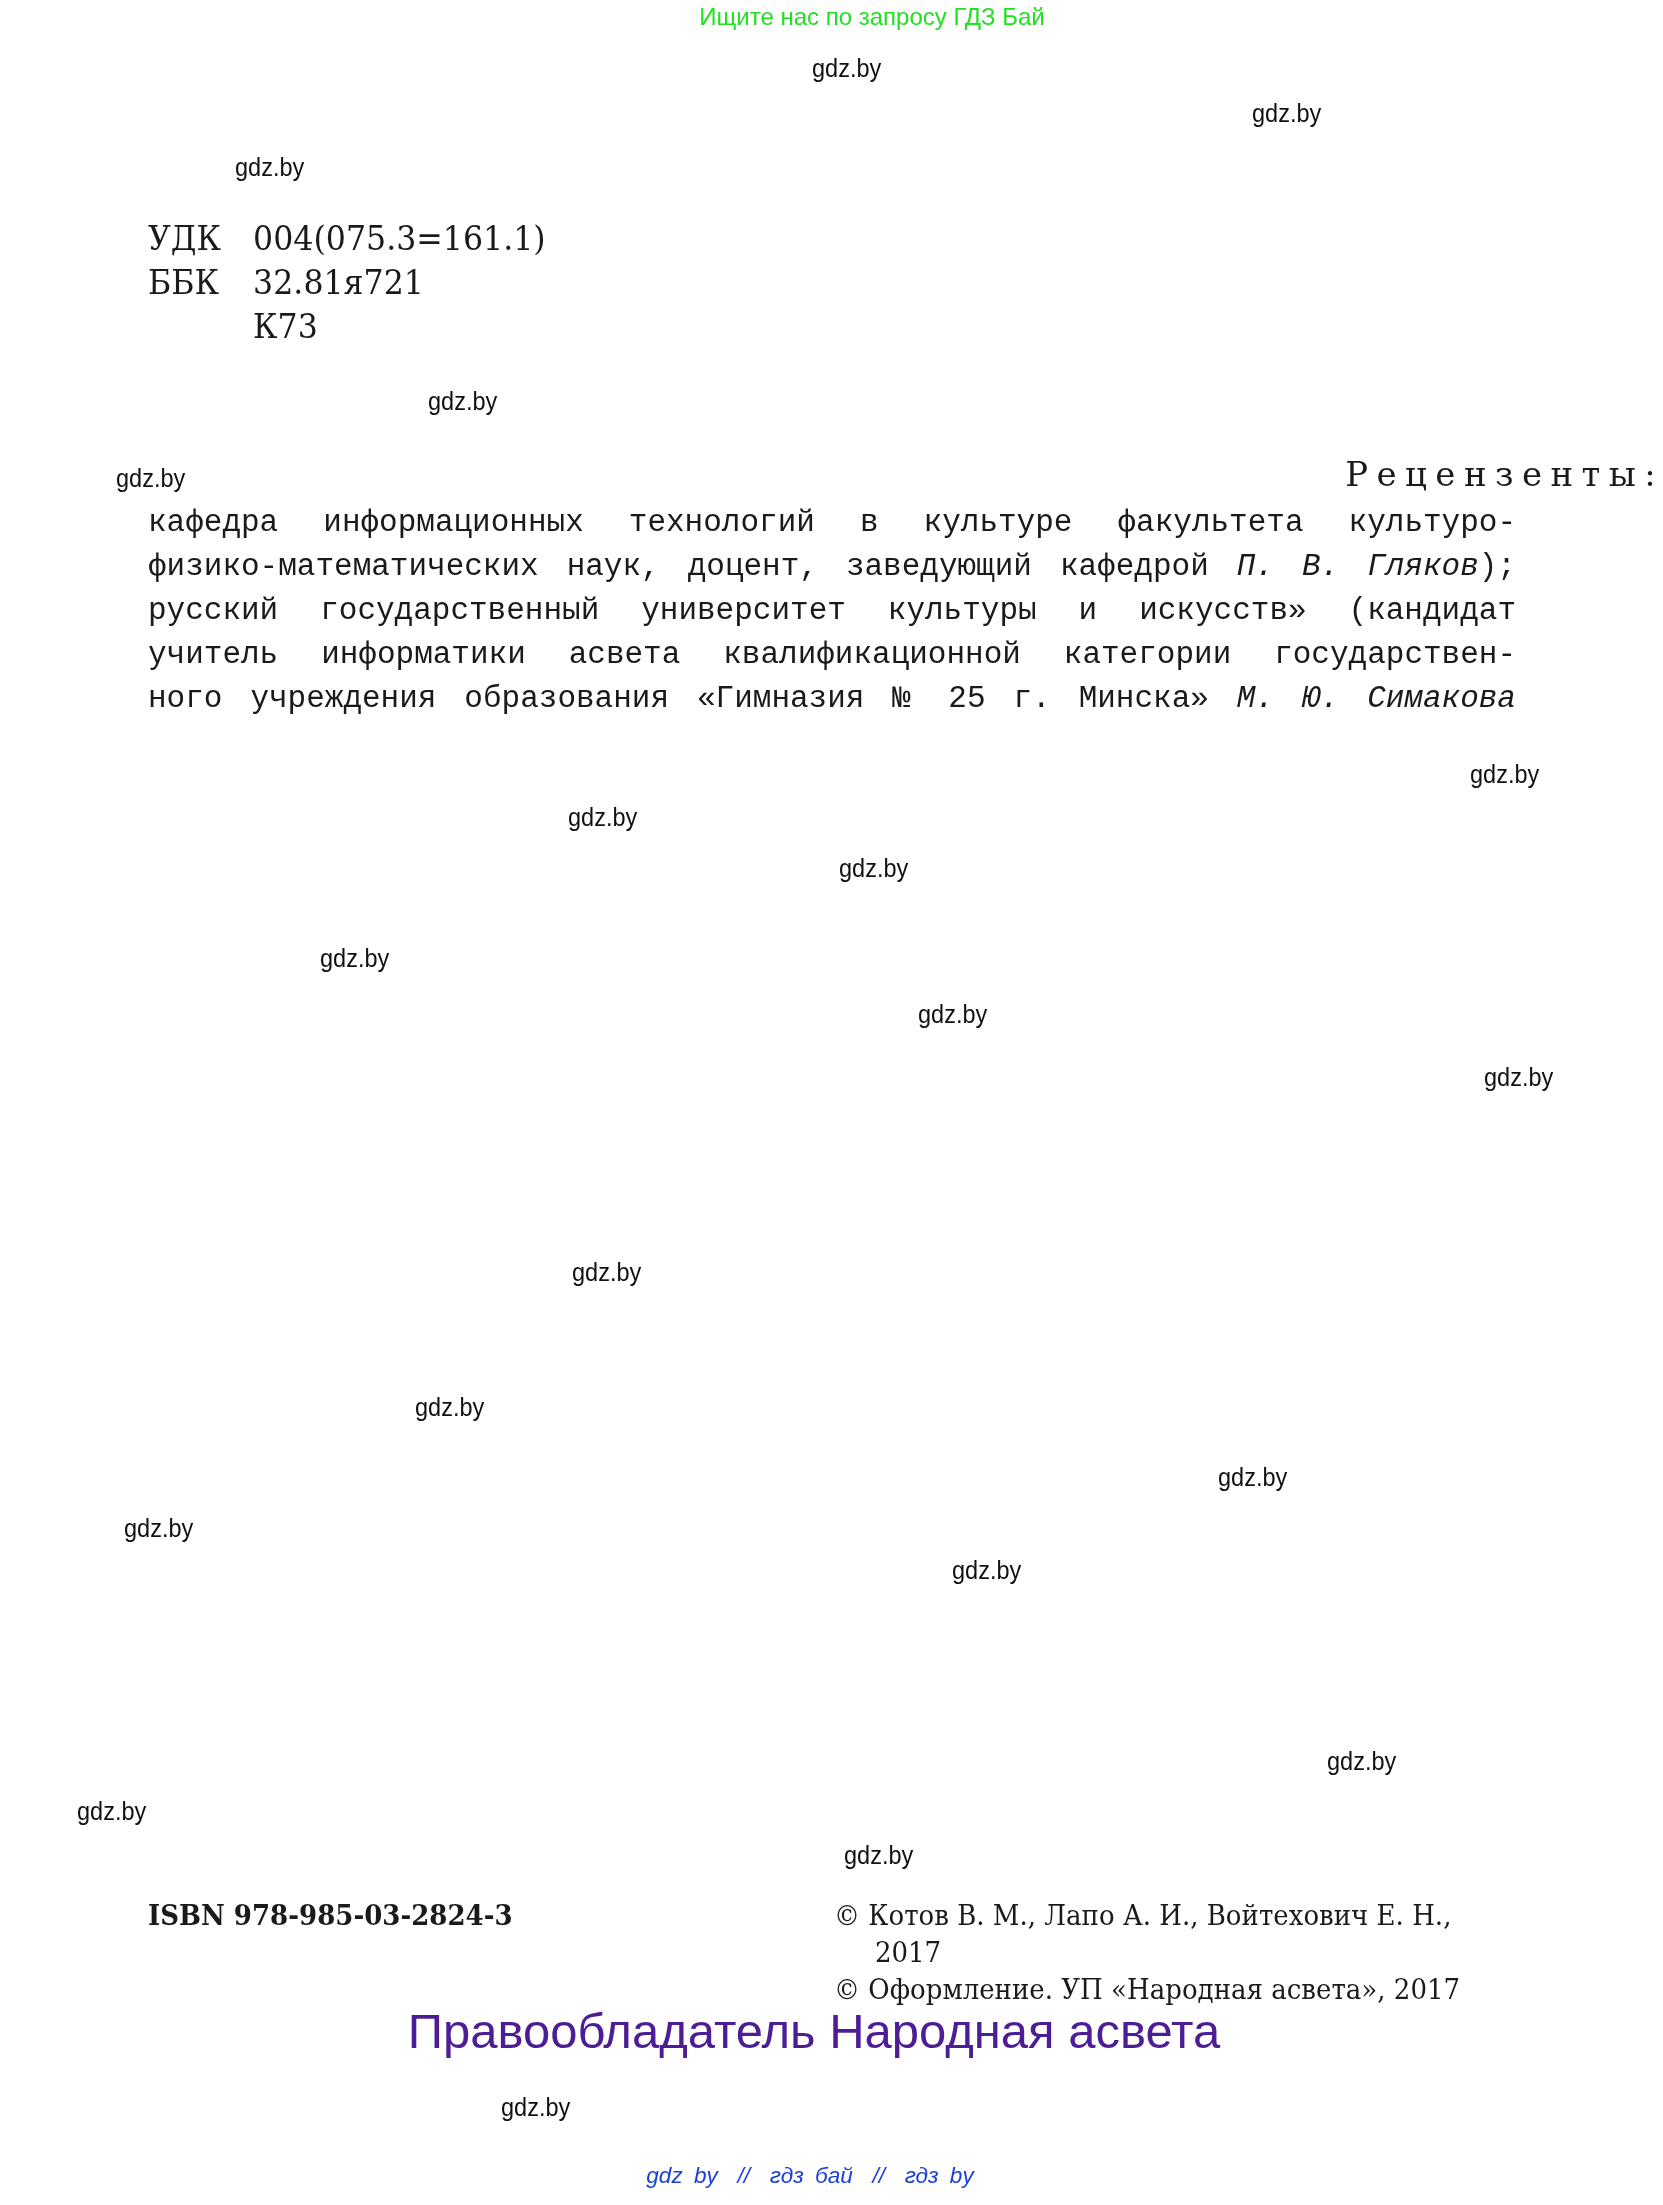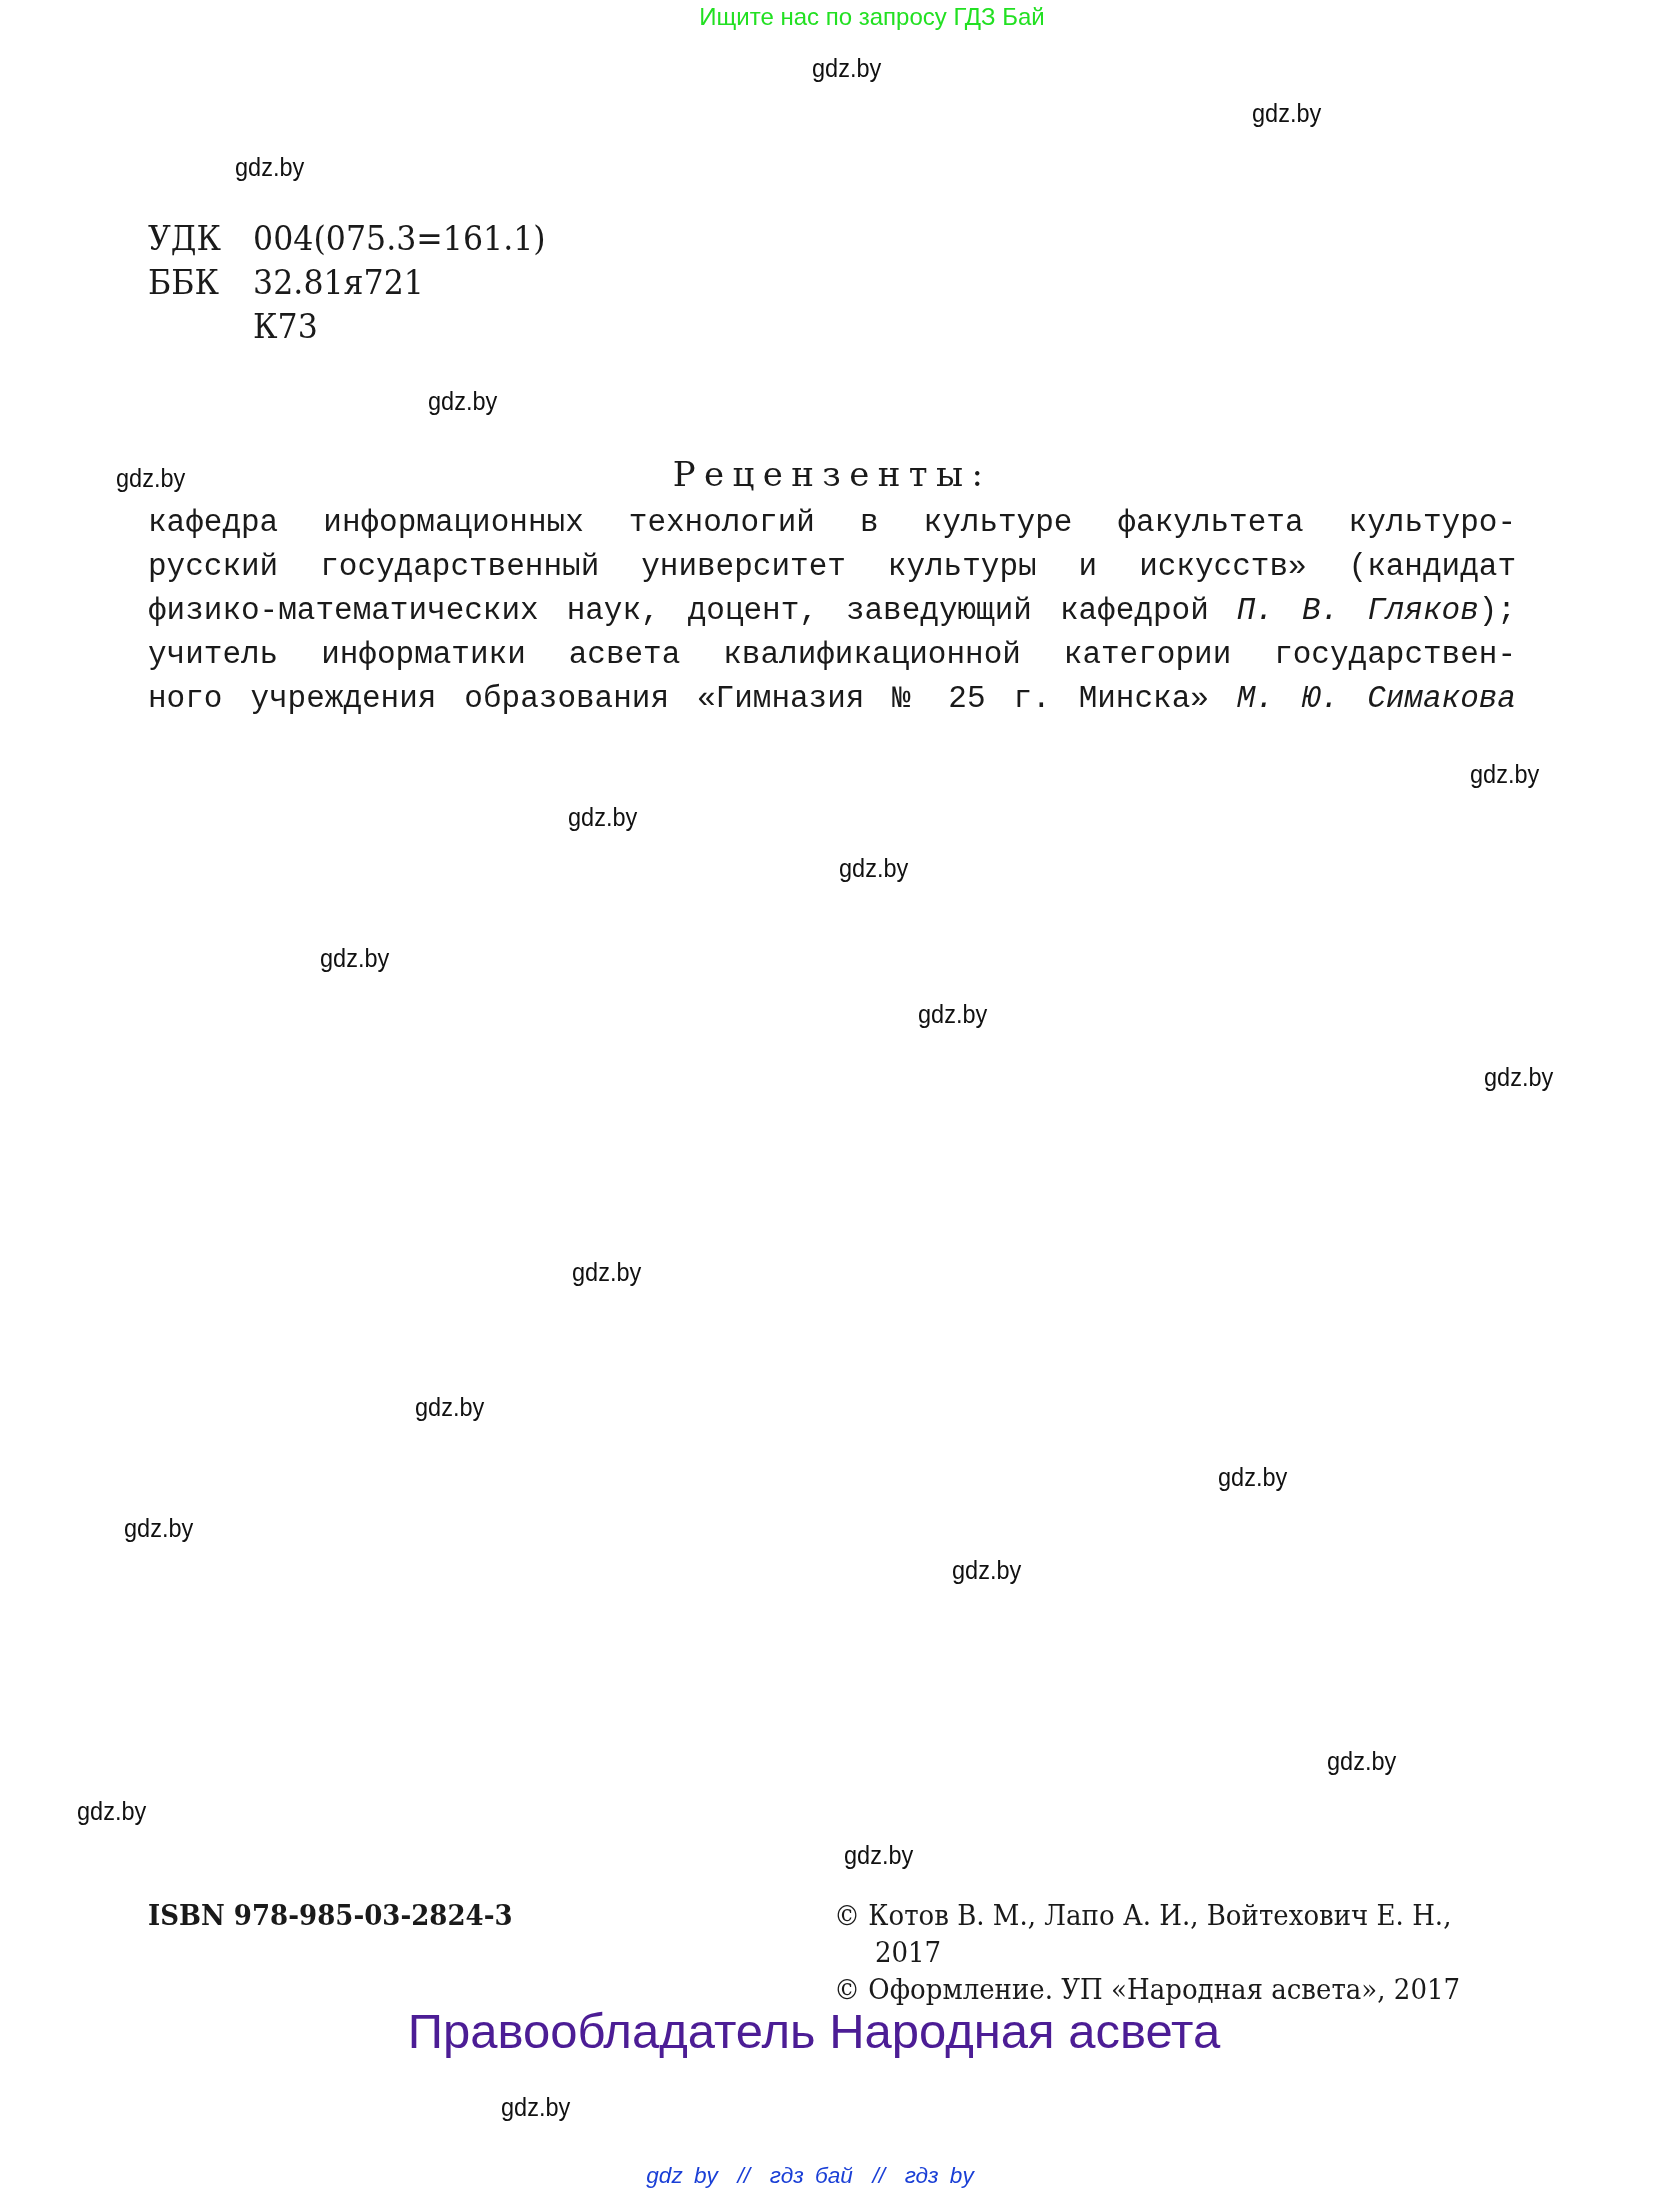--- a/index.html
+++ b/index.html
@@ -48,21 +48,21 @@
     font-family: "DejaVu Serif", "Liberation Serif", serif;
     transform: scaleX(0.93);
     transform-origin: left top;
   }
   .classif-row { display: flex; }
   .classif-key { width: 113px; }
 
   
   .reviewers-heading {
     left: 0; width: 1664px; top: 453px;
-    text-align: center;
+    text-align: right;
     font-size: 34px;
     line-height: 42px;
     letter-spacing: 8.4px;
     padding-left: 0;
   }
   .reviewers-heading span { display: inline-block; margin-left: 0; }
 
   
   .reviewers-body {
     position: absolute;
@@ -172,24 +172,24 @@
 
 <div class="abs reviewers-heading">
   <span>Рецензенты:</span>
 </div>
 
 <div class="reviewers-body">
   <span class="line">
     <span>кафедра информационных технологий в культуре факультета культуро-</span>
   </span>
   <span class="line">
+    <span>физико-математических наук, доцент, заведующий кафедрой </span><span class="it">П. В. Гляков</span><span>);</span>
+  </span>
+  <span class="line">
     <span>русский государственный университет культуры и искусств» (кандидат</span>
-  </span>
-  <span class="line">
-    <span>физико-математических наук, доцент, заведующий кафедрой </span><span class="it">П. В. Гляков</span><span>);</span>
   </span>
   <span class="line">
     <span>учитель информатики асвета квалификационной категории государствен-</span>
   </span>
   <span class="line last">
     <span>ного учреждения образования «Гимназия № 25 г. Минска» </span><span class="it">М. Ю. Симакова</span>
   </span>
 </div>
 
 <div class="abs isbn">ISBN 978-985-03-2824-3</div>

